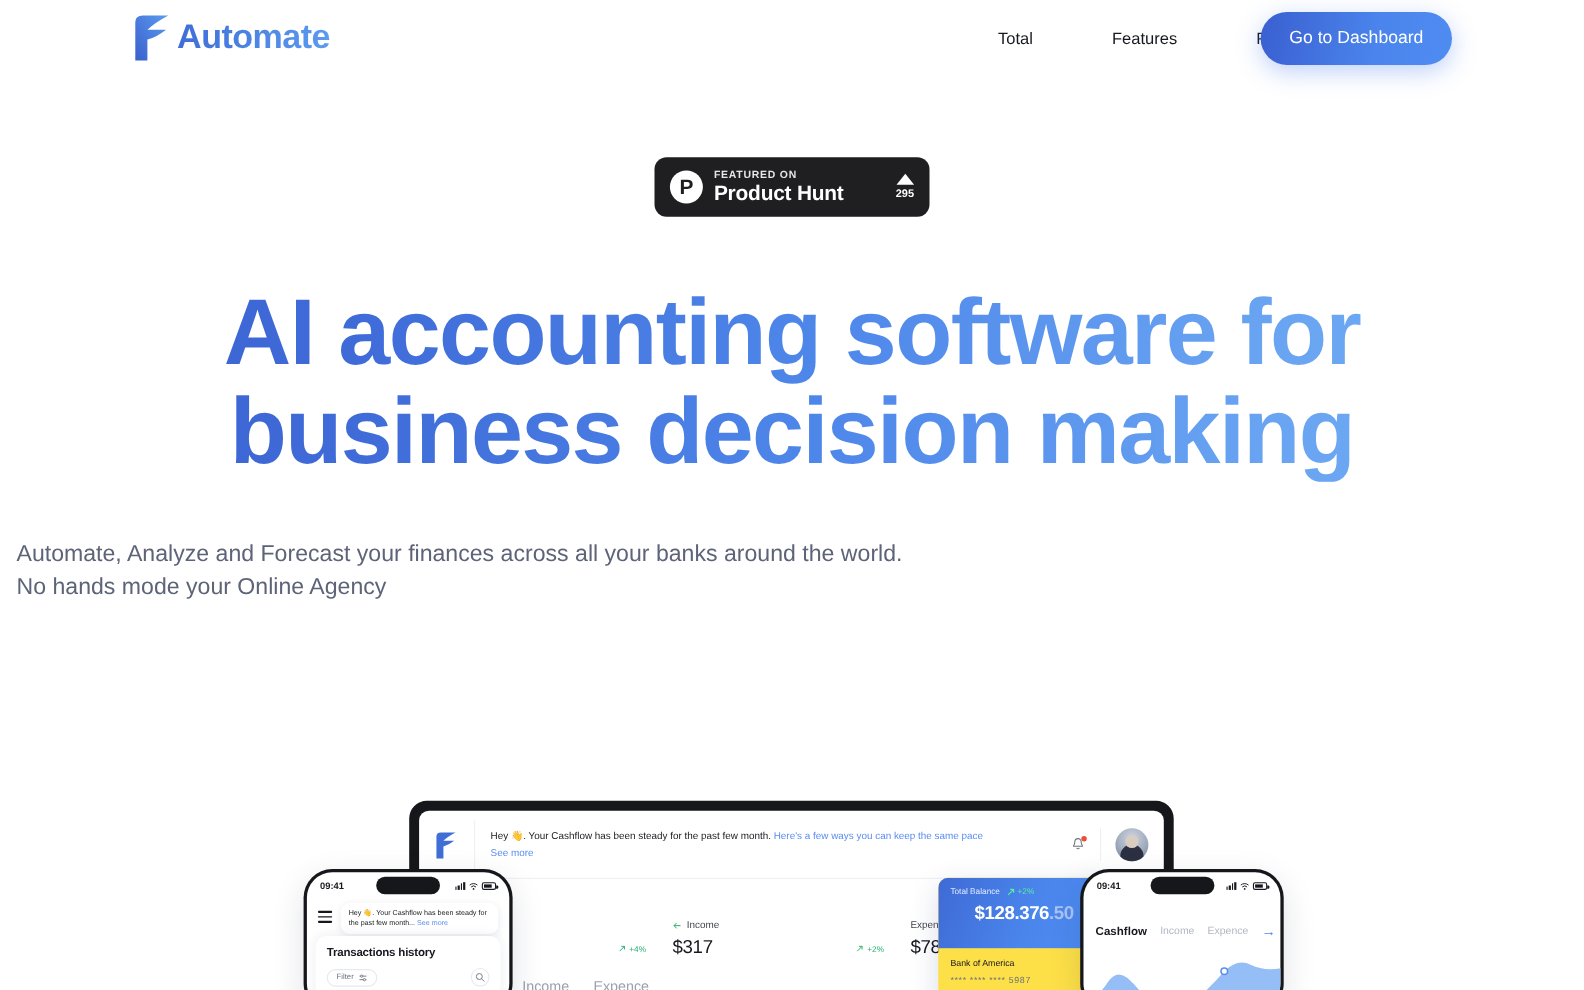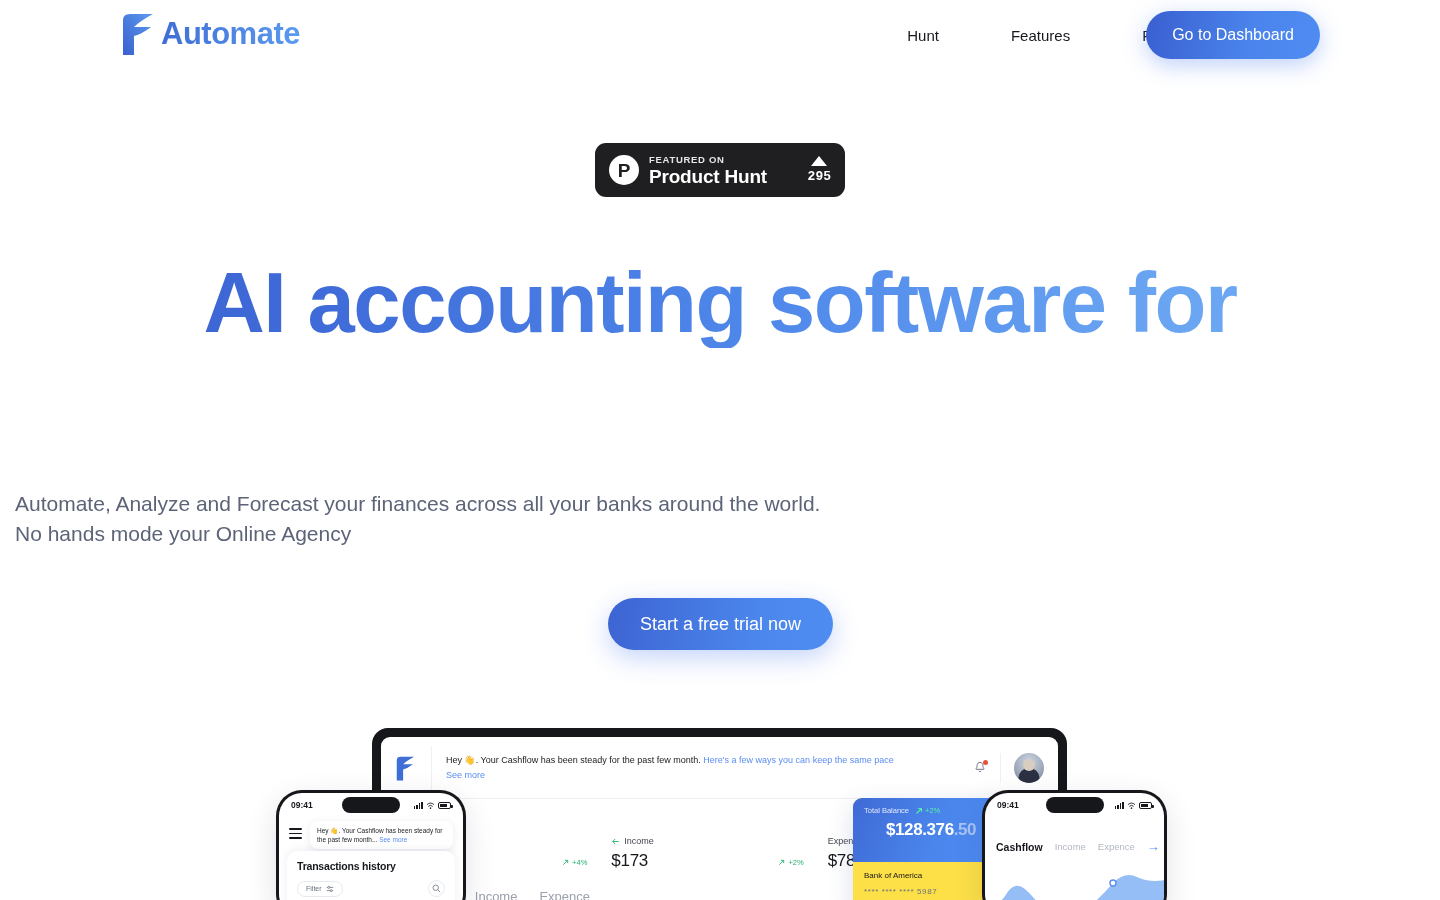--- a/index.html
+++ b/index.html
@@ -52,21 +52,21 @@
     font-family:"Liberation Sans", sans-serif; line-height:1;
   }
   .ph-texts { margin-left:10px; display:flex; flex-direction:column; justify-content:center; }
   .ph-sub { color:#e6e6e8; font-size:9.5px; font-weight:bold; letter-spacing:0.7px; line-height:12px; }
   .ph-title { color:#fff; font-size:19px; font-weight:bold; line-height:21px; letter-spacing:-0.2px; }
   .ph-vote { margin-left:auto; display:flex; flex-direction:column; align-items:center; }
   .ph-tri {
     width:0; height:0; border-left:8px solid transparent; border-right:8px solid transparent;
     border-bottom:10px solid #fff; margin-bottom:3px;
   }
-  .ph-count { color:#fff; font-size:13px; font-weight:bold;font-family:Liberation Mono, monospace; }
+  .ph-count { color:#fff; font-size:10px; font-weight:bold; }
 
   
   .hero-title {
     position:absolute; left:0; top:258px; width:1440px;
     text-align:center; font-size:85px; font-weight:bold;
     line-height:90px; letter-spacing:-1.5px;
     background:linear-gradient(90deg,#3a5fcd 0%,#3f6bd8 22%,#4e87ea 52%,#69a4f2 80%,#74aef5 100%);
     -webkit-background-clip:text; background-clip:text; color:transparent;
   }
   .hero-sub {
@@ -224,21 +224,21 @@
             <stop offset="0" stop-color="#3a5fcd"></stop>
               <stop offset="1" stop-color="#5b9bf0"></stop>
           </linearGradient>
         </defs>
         <path d="M3 44 L3 9 Q3 3 10 3 L33 3 L33 3 Q20 10 14 16 L31 16 Q22 23 14 25 L14 44 Z" fill="url(#lg1)"></path>
       </svg>
       <span class="logo-text">Automate</span>
     </div>
 
     <div class="nav-links">
-      <a class="nav-link">Hunt</a>
+      <a class="nav-link">Total</a>
       <a class="nav-link">Features</a>
       <a class="nav-link">Pricing</a>
     </div>
 
     <button class="dash-btn">Go to Dashboard</button>
   </div>
 
   <div class="ph-badge">
     <div class="ph-logo">P</div>
     <div class="ph-texts">
@@ -246,28 +246,28 @@
       <span class="ph-title">Product Hunt</span>
     </div>
     <div class="ph-vote">
       <span class="ph-tri"></span>
       <span class="ph-count">295</span>
     </div>
   </div>
 
   <h1 class="hero-title">
     <span>AI accounting software for</span><br>
+    <span>business decision making</span>
   </h1>
 
   <p class="hero-sub">
     <span>Automate, Analyze and Forecast your finances across all your banks around the world.</span><br>
     <span>No hands mode your Online Agency</span>
   </p>
 
-  <button class="cta-btn">Start a free trial now</button>
 
   <div class="mock">
 
     <div class="desktop">
       <div class="desktop-screen">
 
         <div class="dt-header">
           <svg class="dt-logo" viewBox="0 0 38 45">
             <path d="M3 44 L3 9 Q3 3 10 3 L33 3 Q20 10 14 16 L31 16 Q22 23 14 25 L14 44 Z" fill="#3f6ed6"></path>
           </svg>
@@ -311,21 +311,21 @@
               </div>
             </div>
             <div class="dt-metric">
               <div class="dt-mlabel">
                 <svg width="9" height="9" viewBox="0 0 10 10">
                     <path d="M8.5 5H2M4.5 2.3 2 5l2.5 2.7" stroke="#22b06b" stroke-width="1" fill="none"></path>
                   </svg>
                 <span>Income</span>
               </div>
               <div class="dt-mrow">
-                <span class="dt-mval">$173</span>
+                <span class="dt-mval">$317</span>
                 <span class="dt-mchg up">
                   <svg width="7" height="7" viewBox="0 0 8 8">
                       <path d="M1.5 6.5L6.5 1.5M6.5 1.5H3.3M6.5 1.5v3.2" stroke="#22b06b" stroke-width="1" fill="none"></path>
                     </svg>
                   <span>+2%</span>
                 </span>
               </div>
             </div>
             <div class="dt-metric">
               <div class="dt-mlabel">Expence</div>

